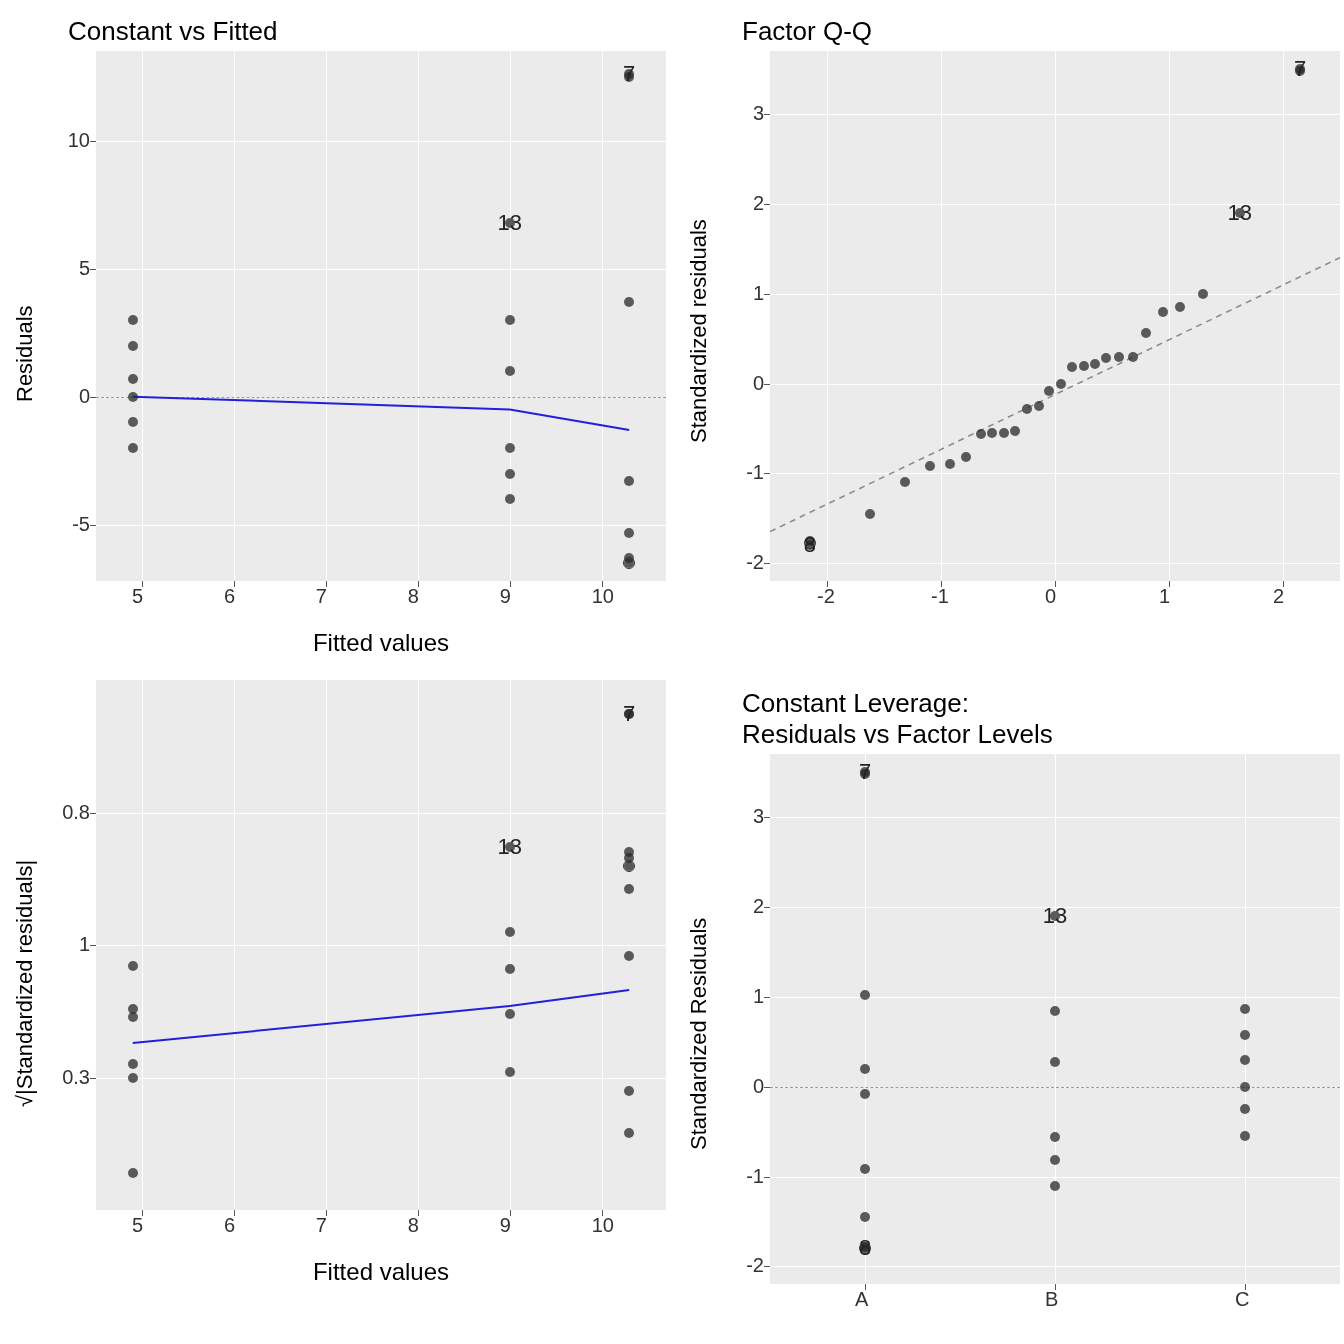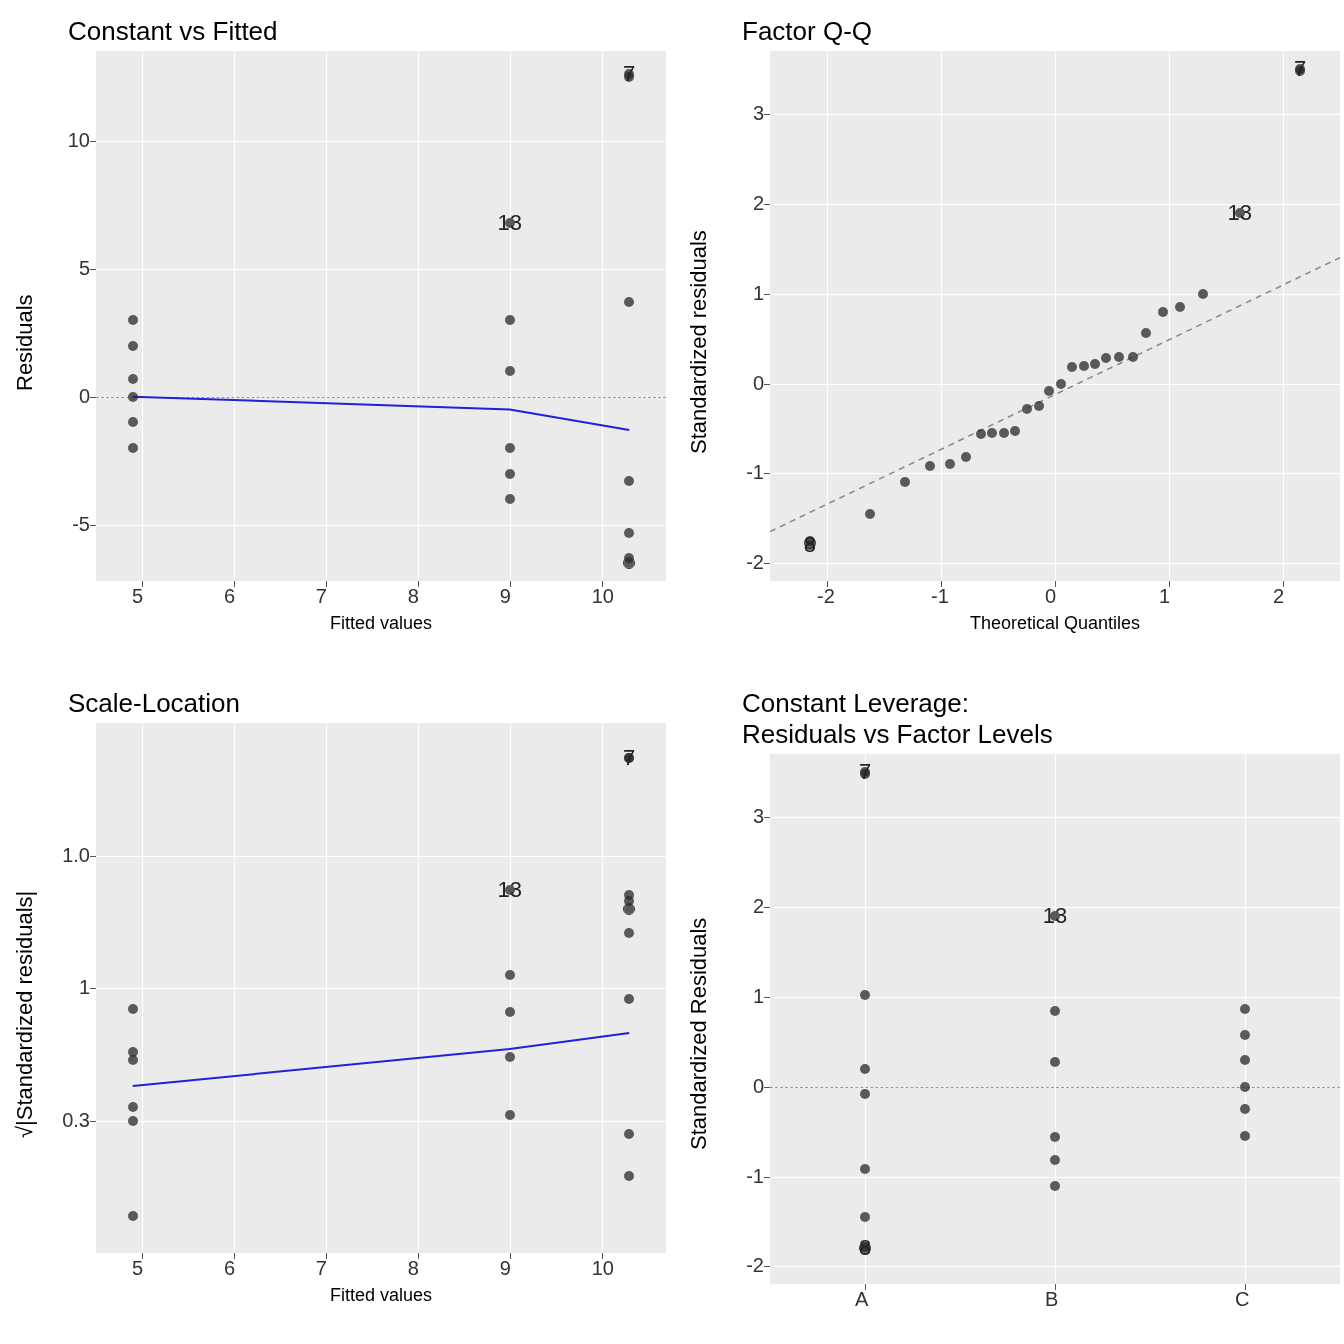--- a/index.html
+++ b/index.html
@@ -35,22 +35,22 @@
   .ylab {
     writing-mode: vertical-rl;
     transform: rotate(180deg);
     text-align: center;
     font-size: 22px;
     padding: 0 4px;
     white-space: nowrap;
   }
   .xlab {
     text-align: center;
-    font-size: 18px;
-    margin-top: 2px;
+    font-size: 24px;
+    margin-top: 18px;
   }
   .plot-area {
     position: relative;
     background: #ebebeb;
     width: 570px;
     height: 530px;
   }
   .xticks {
     display: flex;
     width: 570px;
@@ -278,26 +278,24 @@
               <span style="position: absolute; right: 0px; top: 500.034px;">-2</span>
             </div>
           </div>
           <div class="xticks" style="margin-left: 54px; position: relative; height: 26px;">
             <span style="position: absolute; left: 47px;">-2</span>
             <span style="position: absolute; left: 161px;">-1</span>
             <span style="position: absolute; left: 275px;">0</span>
             <span style="position: absolute; left: 389px;">1</span>
             <span style="position: absolute; left: 503px;">2</span>
           </div>
-          <div class="xlab" style="margin-left: 54px; width: 570px;">Theoretical Quantiles</div>
         </div>
       </div>
     </div>
   <div class="panel">
-      <div class="panel-title">Scale-Location</div>
       <div class="plot-wrap">
         <div class="ylab">√|Standardized residuals|</div>
         <div class="plot-col">
           <div class="plot-area" style="margin-left: 54px;">
             <div class="gridline-v" style="left: 45.9677px;"></div>
             <div class="tickmark" style="left: 45.9677px;"></div>
             <div class="gridline-v" style="left: 137.903px;"></div>
             <div class="tickmark" style="left: 137.903px;"></div>
             <div class="gridline-v" style="left: 229.839px;"></div>
             <div class="tickmark" style="left: 229.839px;"></div>
@@ -333,21 +331,21 @@
             <div class="pt" style="left: 533.226px; top: 177.55px;"></div>
             <div class="pt" style="left: 533.226px; top: 185.5px;"></div>
             <div class="pt" style="left: 533.226px; top: 209.35px;"></div>
             <div class="pt" style="left: 533.226px; top: 275.6px;"></div>
             <div class="pt" style="left: 533.226px; top: 410.75px;"></div>
             <div class="pt" style="left: 533.226px; top: 453.15px;"></div>
             <div class="pt-open" style="left: 533.226px; top: 185.5px;"></div>
             <div class="label-pt" style="left: 533.226px; top: 34.45px;">7</div>
             <div class="label-pt" style="left: 413.71px; top: 166.95px;">13</div>
             <div class="yticks">
-              <span style="position: absolute; right: 0px; top: 120.5px;">1.0</span>
+              <span style="position: absolute; right: 0px; top: 120.5px;">0.8</span>
               <span style="position: absolute; right: 0px; top: 253px;">1</span>
               <span style="position: absolute; right: 0px; top: 385.5px;">0.3</span>
             </div>
           </div>
           <div class="xticks" style="margin-left: 54px; position: relative; height: 26px;">
             <span style="position: absolute; left: 35.9677px;">5</span>
             <span style="position: absolute; left: 127.903px;">6</span>
             <span style="position: absolute; left: 219.839px;">7</span>
             <span style="position: absolute; left: 311.774px;">8</span>
             <span style="position: absolute; left: 403.71px;">9</span>

